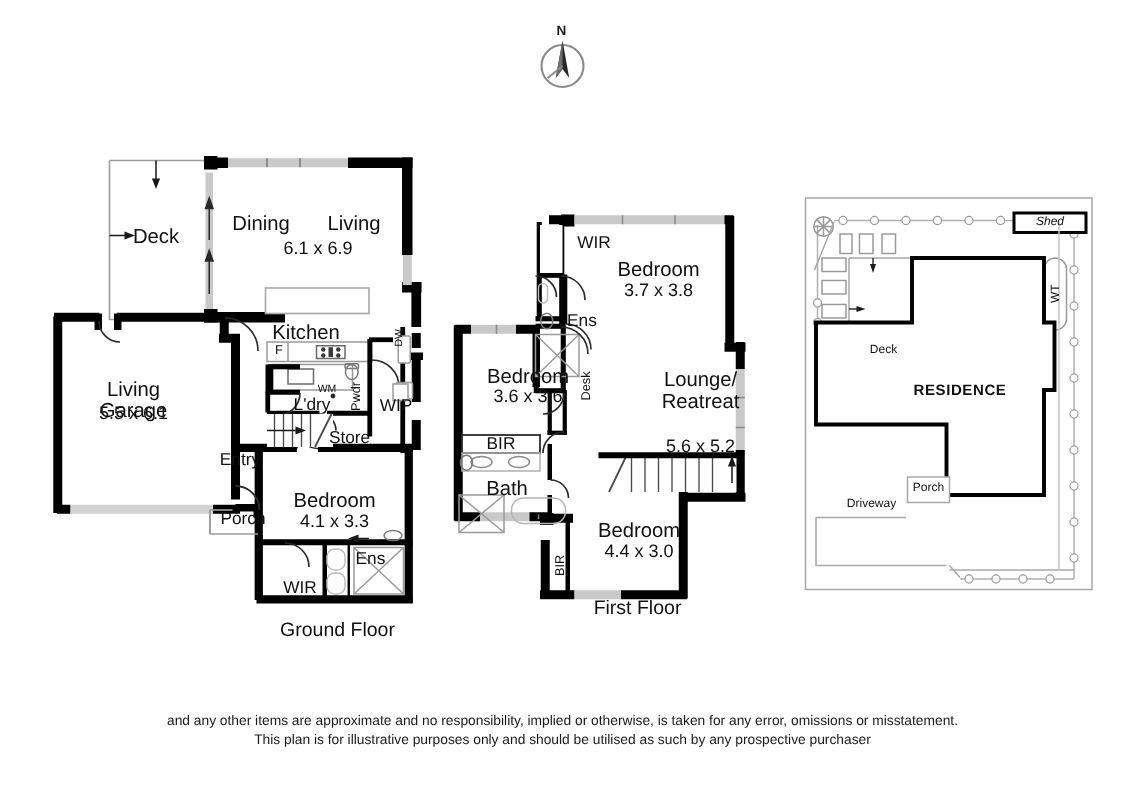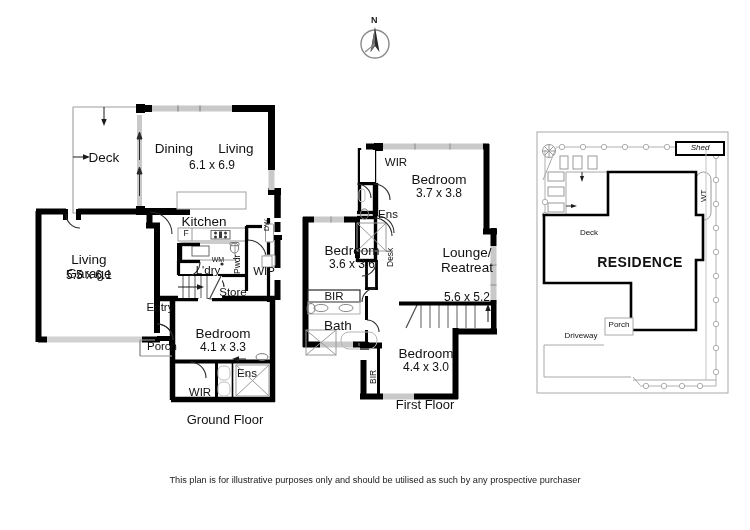--- a/index.html
+++ b/index.html
@@ -21,21 +21,21 @@
     text-align:center;
     pointer-events:none;
   }
   .lbl.room{font-size:13.5px;}
   .lbl.dim{font-size:12px;}
   .lbl.small{font-size:11.5px;}
   .lbl.tiny{font-size:8.5px;}
   .lbl.micro{font-size:7px;}
   .lbl.floorlabel{font-size:13px;}
   .lbl.site{font-size:8px;}
-  .lbl.sitebig{font-size:14px;font-weight:bold;letter-spacing:.4px;}
+  .lbl.sitebig{font-size:10px;font-weight:bold;letter-spacing:.4px;}
   .lbl.vert{writing-mode:vertical-rl;transform:rotate(180deg);}
   .disclaimer{
     position:absolute;left:0;top:474px;width:750px;
     text-align:center;font-size:9.2px;line-height:1.45;color:#1a1a1a;
   }
   .compass-n{position:absolute;font-size:9px;font-weight:bold;}
 </style>
 </head>
 <body>
 
@@ -546,16 +546,17 @@
   <div class="lbl site" style="left:676px;top:144px;width:48px;font-style:italic;">Shed</div>
   <div class="lbl site" style="left:572px;top:229px;width:34px;">Deck</div>
   <div class="lbl site vert" style="left:700px;top:185px;height:22px;">WT</div>
   <div class="lbl site" style="left:606px;top:321px;width:26px;">Porch</div>
   <div class="lbl site" style="left:556px;top:332px;width:50px;">Driveway</div>
   <div class="lbl sitebig" style="left:580px;top:255px;width:120px;">RESIDENCE</div>
 
   <div class="compass-n" style="left:371px;top:15px;">N</div>
 
   <div class="disclaimer">
+    <div>and any other items are approximate and no responsibility, implied or otherwise, is taken for any error, omissions or misstatement.</div>
     <div>This plan is for illustrative purposes only and should be utilised as such by any prospective purchaser</div>
   </div>
 
 </div>
 
 </body></html>

